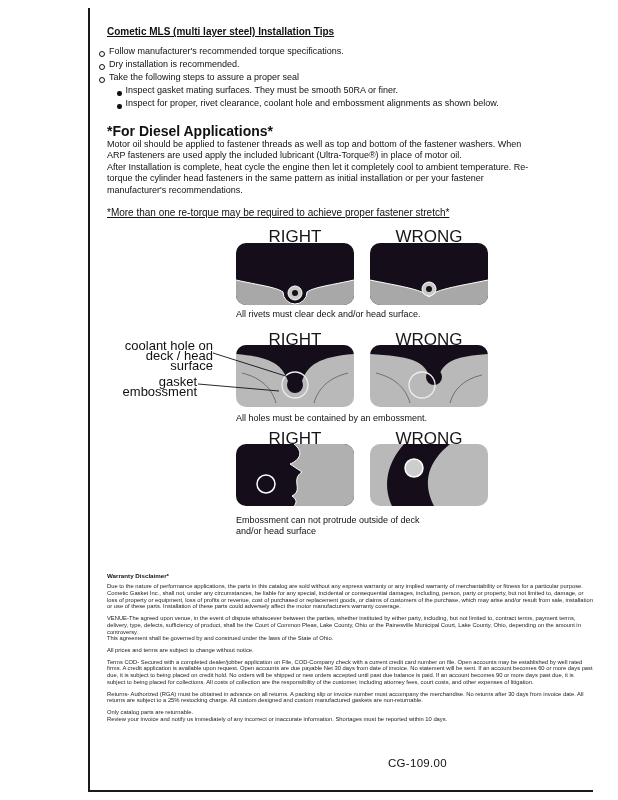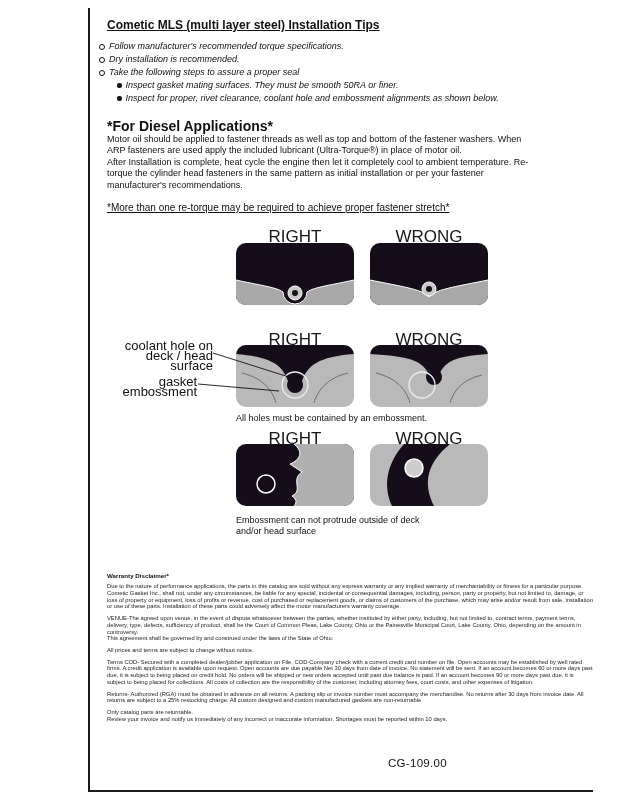--- a/index.html
+++ b/index.html
@@ -2,22 +2,22 @@
 <html><head>
 <meta charset="utf-8">
 <style>
   html,body{margin:0;padding:0;background:#ffffff;}
   .page{position:relative;width:618px;height:800px;background:#ffffff;overflow:hidden;
         font-family:"Liberation Sans",sans-serif;color:#111;}
   .vline{position:absolute;left:88px;top:8px;width:2px;height:784px;background:#1a1a1a;}
   .hline{position:absolute;left:88px;top:790px;width:505px;height:2px;background:#1a1a1a;}
 
   .content{position:absolute;left:99px;top:18px;width:456px;}
-  .title{font-size:12px;font-weight:bold;text-decoration:underline;margin:0 0 10px 8px;}
-  .b-row{display:flex;align-items:flex-start;margin:0 0 3.5px 0;font-size:9px;line-height:9.5px;white-space:nowrap;font-style:italic;}
+  .title{font-size:10px;font-weight:bold;text-decoration:underline;margin:8px 0 10px 8px;}
+  .b-row{display:flex;align-items:flex-end;margin:0 0 3.5px 0;font-size:9px;line-height:9.5px;white-space:nowrap;}
   .b-marker{width:4px;height:4px;border:1px solid #111;border-radius:50%;margin:2px 4px 0 0;flex:none;}
   .sb-row{margin-left:18px;}
   .sb-marker{width:4.5px;height:4.5px;background:#111;border-radius:50%;margin:2px 4px 0 0;flex:none;}
   .diesel-h{font-size:14px;font-weight:bold;margin:14px 0 0 8px;}
   .para{font-size:9px;line-height:11.5px;margin:0 0 0 8px;width:424px;}
   .note{font-size:10px;margin:11px 0 0 8px;text-decoration:underline;}
 
   .dg-label{position:absolute;width:118px;text-align:center;font-size:17px;color:#161616;}
   .dg-img{position:absolute;width:118px;height:62px;}
   .dg-img svg{display:block;}
@@ -95,20 +95,21 @@
         </defs>
       <g clip-path="url(#c2)">
         <rect width="118" height="62" fill="#150e1a"></rect>
         <path d="M0,37 C24,42 44,45 54,50 L59,54 L64,50 C74,45 94,42 118,37 L118,62 L0,62 Z" fill="#a8a8a8"></path>
         <path d="M0,37 C24,42 44,45 54,50 L59,54 L64,50 C74,45 94,42 118,37" fill="none" stroke="#ffffff" stroke-width="1"></path>
         <circle cx="59" cy="46" r="7" fill="#c9c9c9" stroke="#ffffff" stroke-width="1"></circle>
         <circle cx="59" cy="46" r="3" fill="#141414"></circle>
       </g>
     </svg>
   </div>
+  <div class="dg-caption" style="left:236px;top:309px;">All rivets must clear deck and/or head surface.</div>
 
   <div class="dg-label" style="left:236px;top:330px;">RIGHT</div>
   <div class="dg-label" style="left:370px;top:330px;">WRONG</div>
 
   <div class="dg-img" style="left:236px;top:345px;">
     <svg width="118" height="62" viewBox="0 0 118 62">
       <defs>
           <clipPath id="c3">
             <rect width="118" height="62" rx="10"></rect>
           </clipPath>

